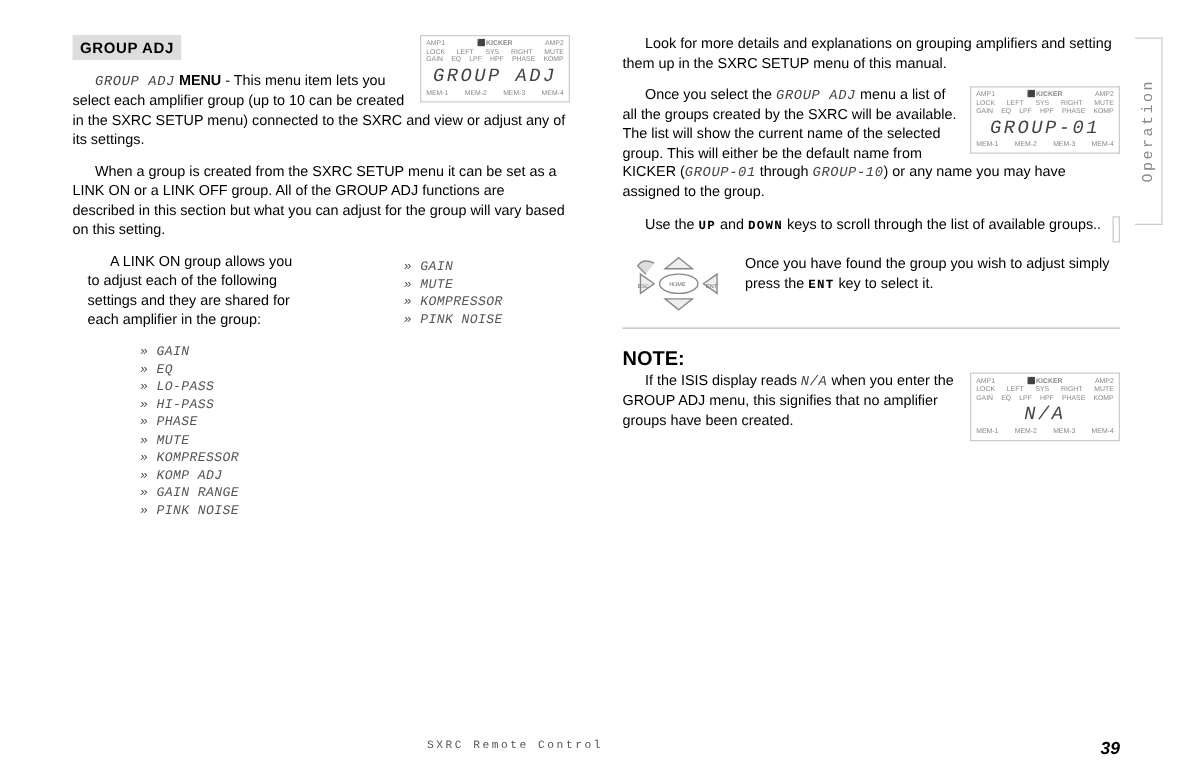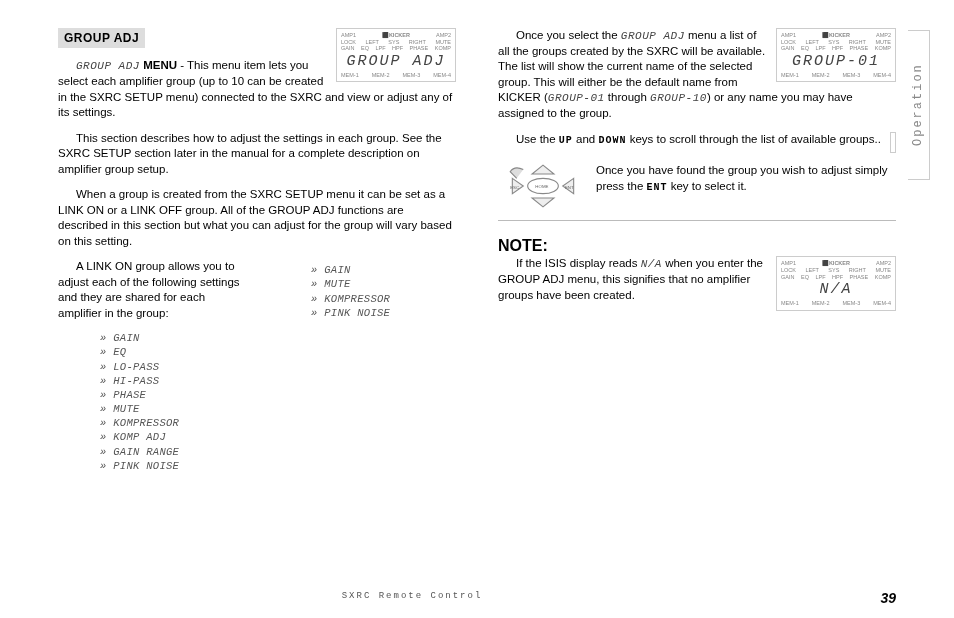--- a/index.html
+++ b/index.html
@@ -72,21 +72,21 @@
     color: #888;
     float: right;
     margin-left: 6px;
     margin-bottom: 4px;
   }
   .lcd-row { display: flex; justify-content: space-between; }
   .lcd-main { text-align: center; font-size: 6px; margin: 1px 0; }
   .lcd-main .stylized-big { font-size: 15px; letter-spacing: 2px; }
   .lcd-bot { display: flex; justify-content: space-between; }
   .dual-lists { display: flex; gap: 24px; }
-  .sub { width: 50%; }
+  .sub { width: 50%; margin-left: 12px; }
   ul { list-style: none; padding-left: 42px; margin-top: 4px; }
   ul li::before { content: "» "; }
   ul li { font-family: "Courier New", monospace; font-style: italic; font-size: 10.5px; color: #555; letter-spacing: 0.3px; }
   .footer {
     position: absolute;
     bottom: 16px; left: 0; width: 824px;
     text-align: center;
     font-family: "Courier New", monospace;
     font-size: 9px;
     letter-spacing: 2px;
@@ -146,21 +146,20 @@
         <span>MEM-3</span>
         <span>MEM-4</span>
       </div>
     </div>
 
     <p>
       <span class="stylized">GROUP ADJ</span>
       <b>MENU</b><span> - This menu item lets you select each amplifier group (up to 10 can be created in the SXRC SETUP menu) connected to the SXRC and view or adjust any of its settings.</span>
     </p>
 
-    <p>This section describes how to adjust the settings in each group. See the SXRC SETUP section later in the manual for a complete description on amplifier group setup.</p>
     <p>When a group is created from the SXRC SETUP menu it can be set as a LINK ON or a LINK OFF group. All of the GROUP ADJ functions are described in this section but what you can adjust for the group will vary based on this setting.</p>
 
     <div class="dual-lists">
       <div class="sub">
         <p class="no-indent" style="text-indent:18px;">A LINK ON group allows you to adjust each of the following settings and they are shared for each amplifier in the group:</p>
         <ul>
           <li>GAIN</li>
           <li>EQ</li>
           <li>LO-PASS</li>
           <li>HI-PASS</li>
@@ -177,20 +176,21 @@
           <li>GAIN</li>
           <li>MUTE</li>
           <li>KOMPRESSOR</li>
           <li>PINK NOISE</li>
         </ul>
       </div>
     </div>
   </div>
 
   <div class="col">
+    <p>Look for more details and explanations on grouping amplifiers and setting them up in the SXRC SETUP menu of this manual.</p>
 
     <div class="lcd-box">
       <div class="lcd-row">
         <span>AMP1</span>
         <span class="lcd-brand">⬛<span>KICKER</span></span>
         <span>AMP2</span>
       </div>
       <div class="lcd-row">
         <span>LOCK</span>
         <span>LEFT</span>

